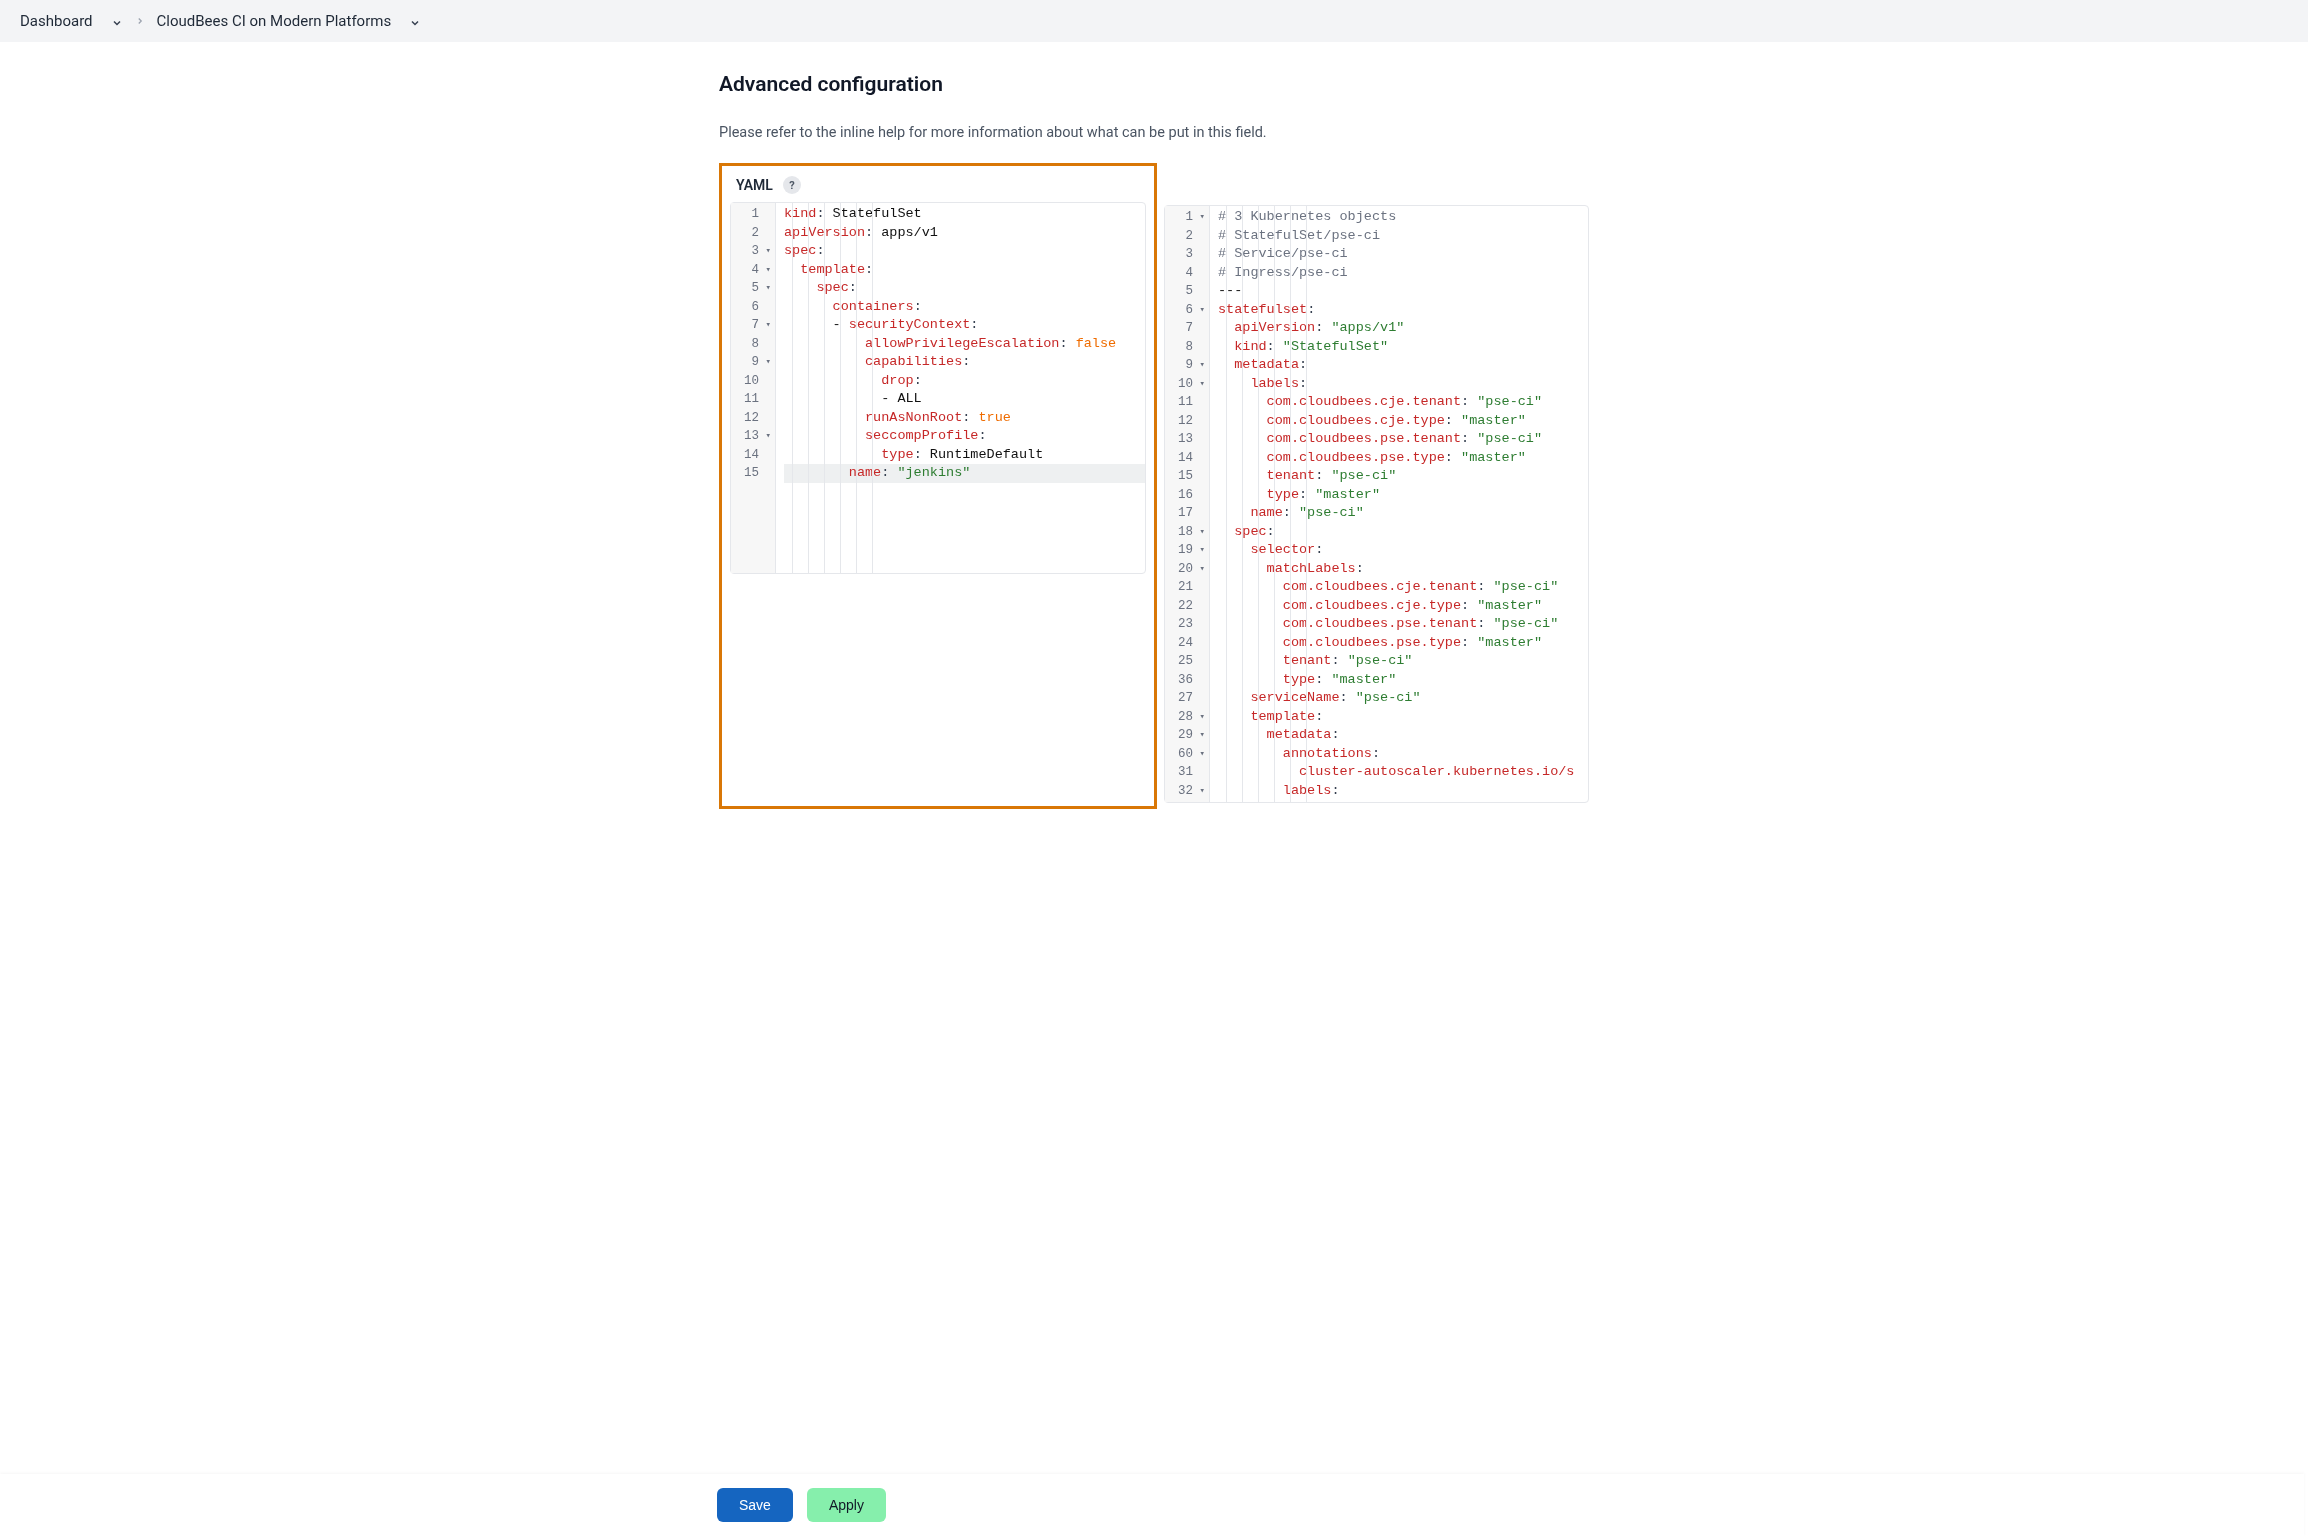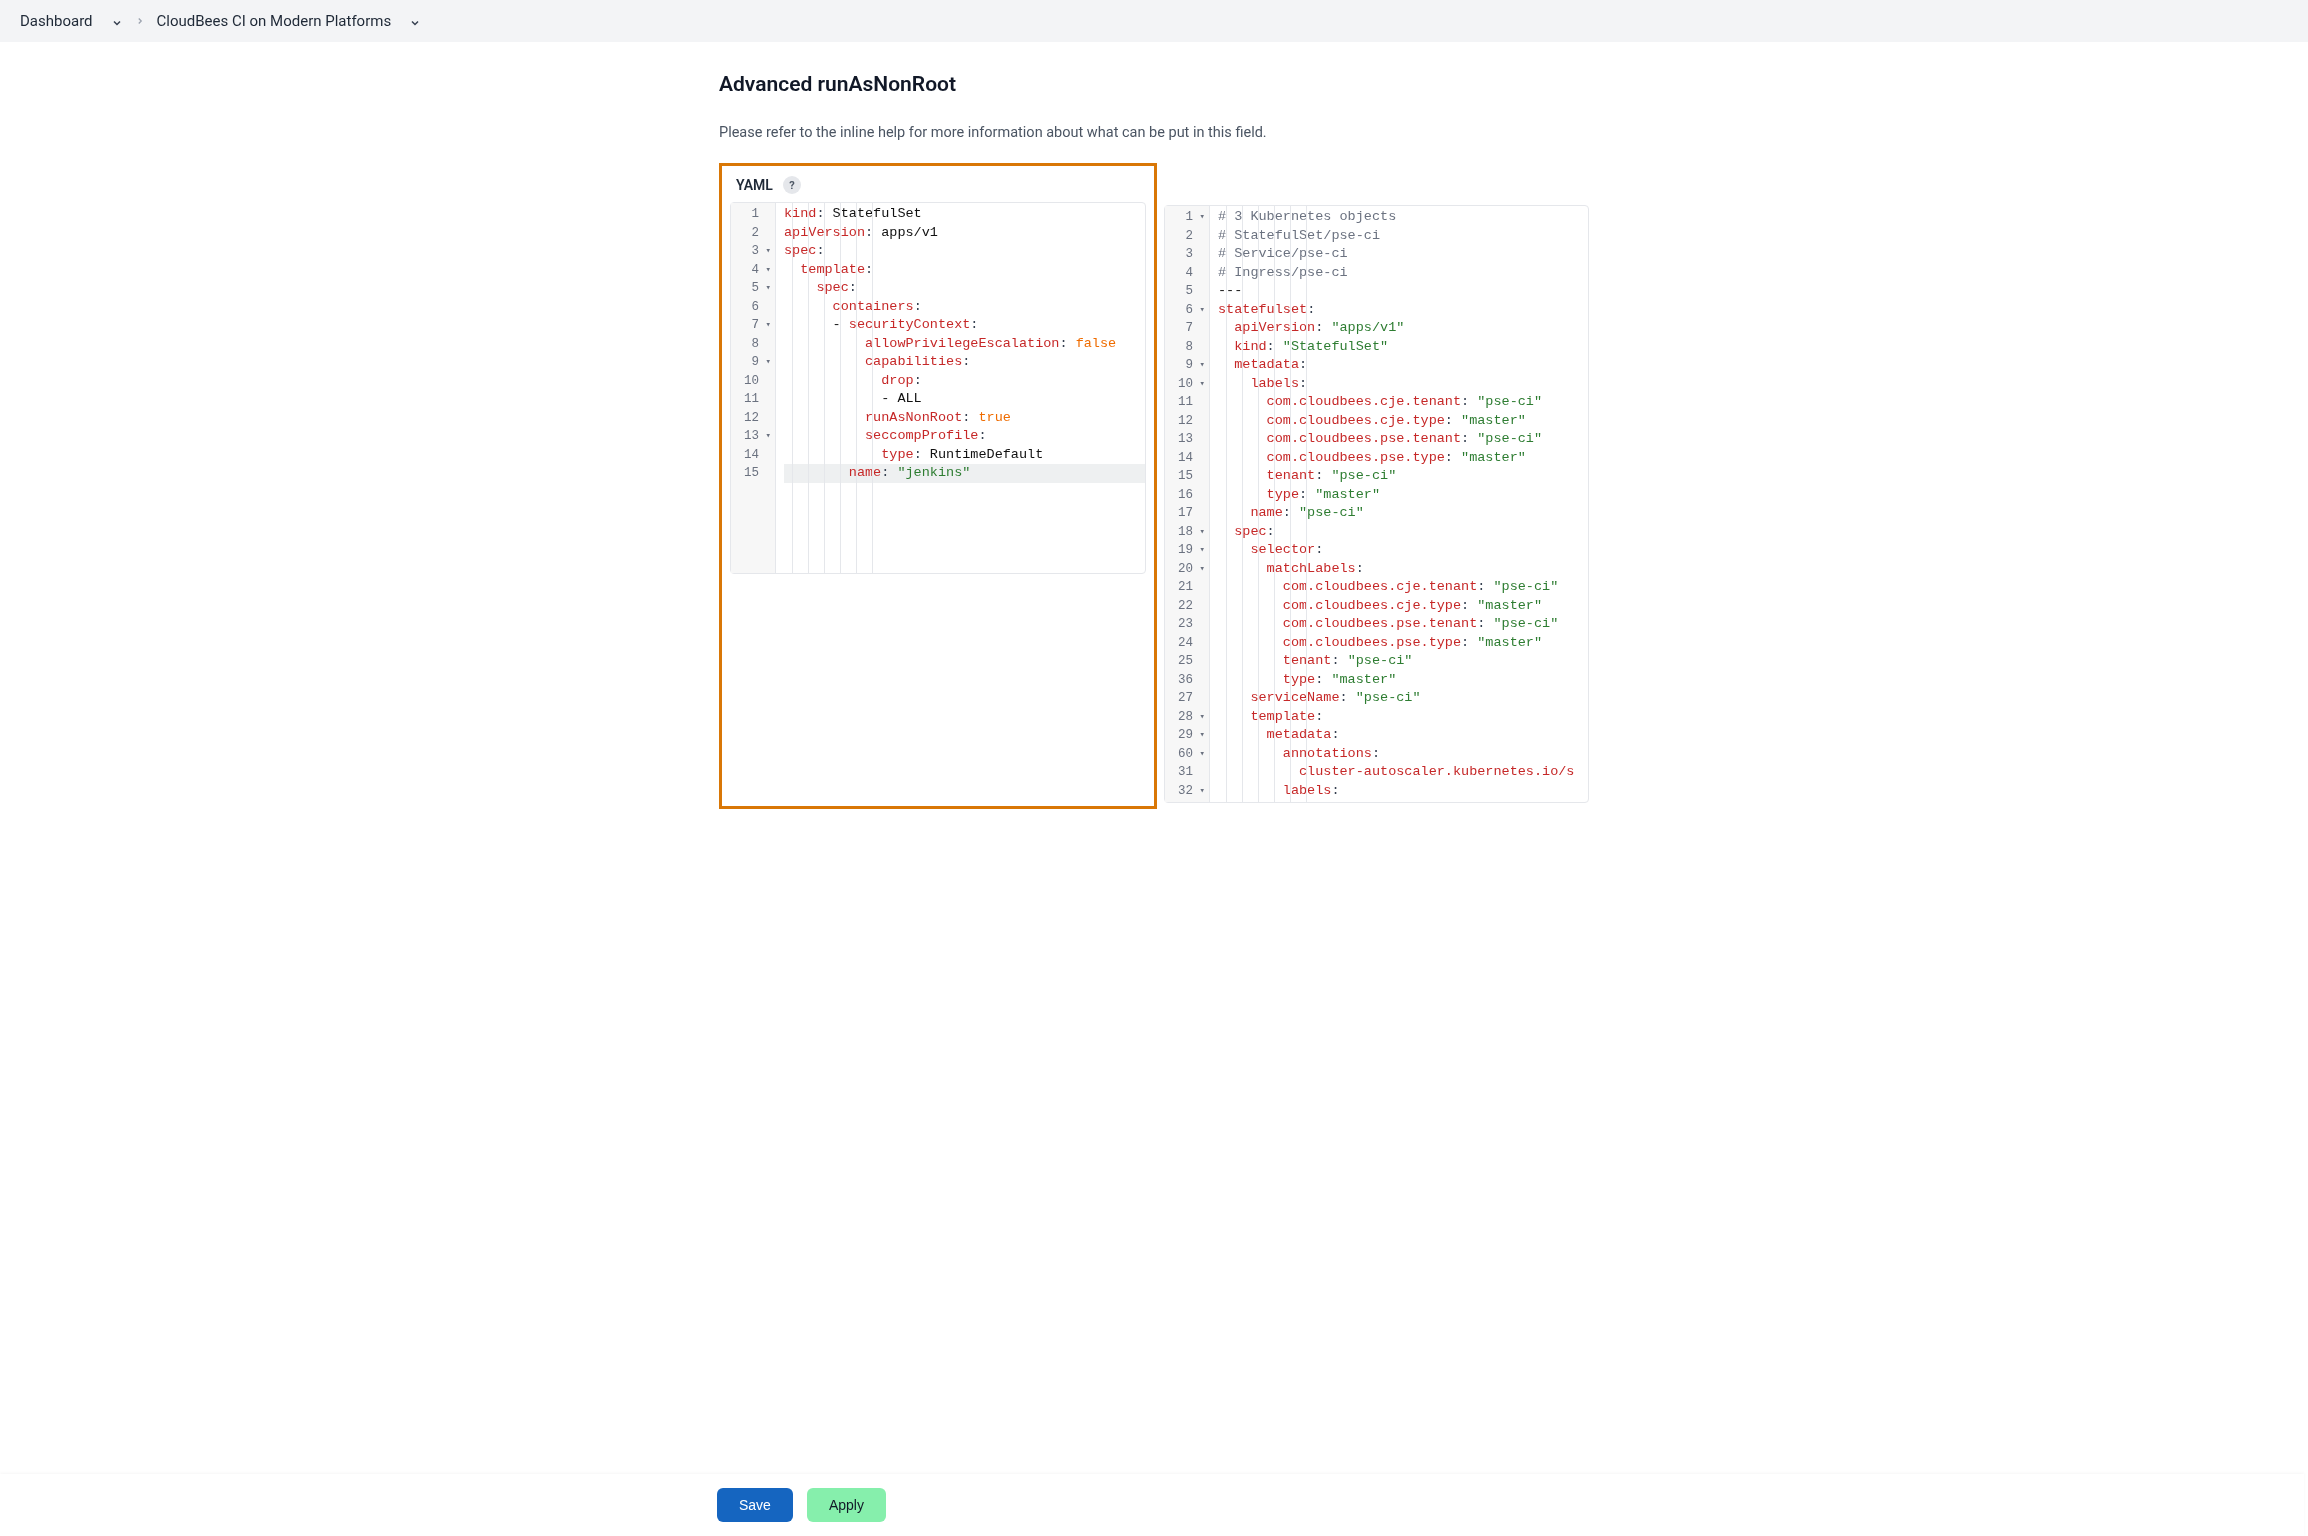--- a/index.html
+++ b/index.html
@@ -213,21 +213,21 @@
     <span>CloudBees CI on Modern Platforms</span>
     <span class="chev-down">
       <svg viewBox="0 0 16 16" fill="none" stroke="#374151" stroke-width="2">
           <path d="M4 6l4 4 4-4"></path>
         </svg>
     </span>
   </span>
 </div>
 
 <div class="main">
-  <h1 class="page-title">Advanced runAsNonRoot</h1>
+  <h1 class="page-title">Advanced configuration</h1>
   <p class="help-text">Please refer to the inline help for more information about what can be put in this field.</p>
 
   <div class="editors-row">
     <div class="highlight-box" style="flex:0 0 438px;">
       <div class="yaml-label-row">
         <span class="yaml-label">YAML</span>
         <span class="help-icon">?</span>
       </div>
       <div class="editor editor-left">
         <div class="editor-inner">

